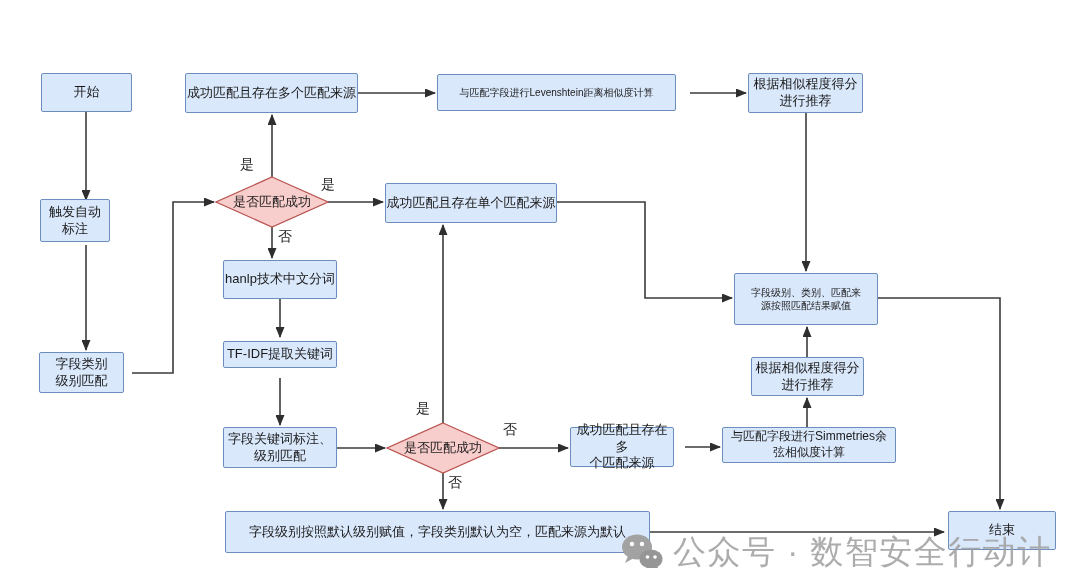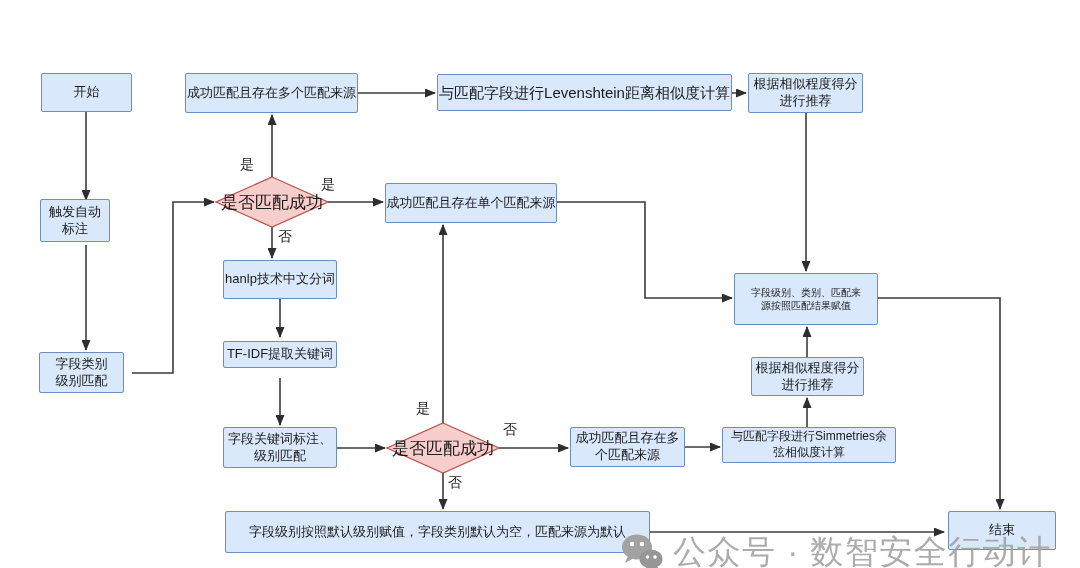--- a/index.html
+++ b/index.html
@@ -13,21 +13,21 @@
   .node {
     position:absolute; z-index:2; box-sizing:border-box;
     background:#dae8fc; border:1px solid #6c8ebf; border-radius:2px;
     display:flex; align-items:center; justify-content:center;
     text-align:center; font-size:13px; line-height:1.3; color:#1a1a1a;
     white-space:pre-line; padding:1px 2px;
   }
   .oneline { white-space:pre; }
   .dec-label {
     position:absolute; z-index:3; display:flex; align-items:center; justify-content:center;
-    text-align:right; font-size:17px; color:#1a1a1a; pointer-events:none;
+    text-align:right; font-size:13px; color:#1a1a1a; pointer-events:none;
   }
   .branch { position:absolute; z-index:3; font-size:14px; color:#222222; }
   .watermark {
     position:absolute; z-index:4; display:flex; align-items:flex-start; gap:9px;
     color:rgba(158,158,158,0.85); font-size:33px; letter-spacing:1.5px;
     pointer-events:none; font-weight:400;
   }
   .wm-icon { margin-top:3px; }
 </style>
 </head>
@@ -66,29 +66,29 @@
 
     <polygon class="shape-decision" points="272,147 328,172 272,197 216,172"></polygon>
     <polygon class="shape-decision" points="443,393 499,418 443,443 387,418"></polygon>
   </svg>
 
   <div class="node" style="left:41px;top:43px;width:91px;height:39px">开始</div>
   <div class="node" style="left:40px;top:169px;width:70px;height:43px">触发自动标注</div>
   <div class="node" style="left:39px;top:322px;width:85px;height:41px">字段类别
 级别匹配</div>
   <div class="node oneline" style="left:185px;top:43px;width:173px;height:40px">成功匹配且存在多个匹配来源</div>
-  <div class="node oneline" style="left:437px;top:44px;width:295px;height:37px;font-size:15px">与匹配字段进行Levenshtein距离相似度计算</div>
+  <div class="node oneline" style="left:437px;top:44px;width:239px;height:37px;font-size:10px">与匹配字段进行Levenshtein距离相似度计算</div>
   <div class="node" style="left:748px;top:43px;width:115px;height:40px">根据相似程度得分
 进行推荐</div>
   <div class="node oneline" style="left:385px;top:153px;width:172px;height:40px">成功匹配且存在单个匹配来源</div>
   <div class="node oneline" style="left:223px;top:230px;width:114px;height:39px">hanlp技术中文分词</div>
   <div class="node oneline" style="left:223px;top:311px;width:114px;height:27px">TF-IDF提取关键词</div>
   <div class="node" style="left:223px;top:397px;width:114px;height:41px">字段关键词标注、
 级别匹配</div>
-  <div class="node" style="left:570px;top:397px;width:115px;height:40px">成功匹配且存在多
+  <div class="node" style="left:570px;top:397px;width:104px;height:40px">成功匹配且存在多
 个匹配来源</div>
   <div class="node" style="left:722px;top:397px;width:174px;height:36px;font-size:12px">与匹配字段进行Simmetries余
 弦相似度计算</div>
   <div class="node" style="left:751px;top:327px;width:113px;height:39px">根据相似程度得分
 进行推荐</div>
   <div class="node" style="left:734px;top:243px;width:144px;height:52px;font-size:10px">字段级别、类别、匹配来
 源按照匹配结果赋值</div>
   <div class="node oneline" style="left:225px;top:481px;width:425px;height:42px">字段级别按照默认级别赋值，字段类别默认为空，匹配来源为默认</div>
   <div class="node" style="left:948px;top:481px;width:108px;height:39px">结束</div>
 

